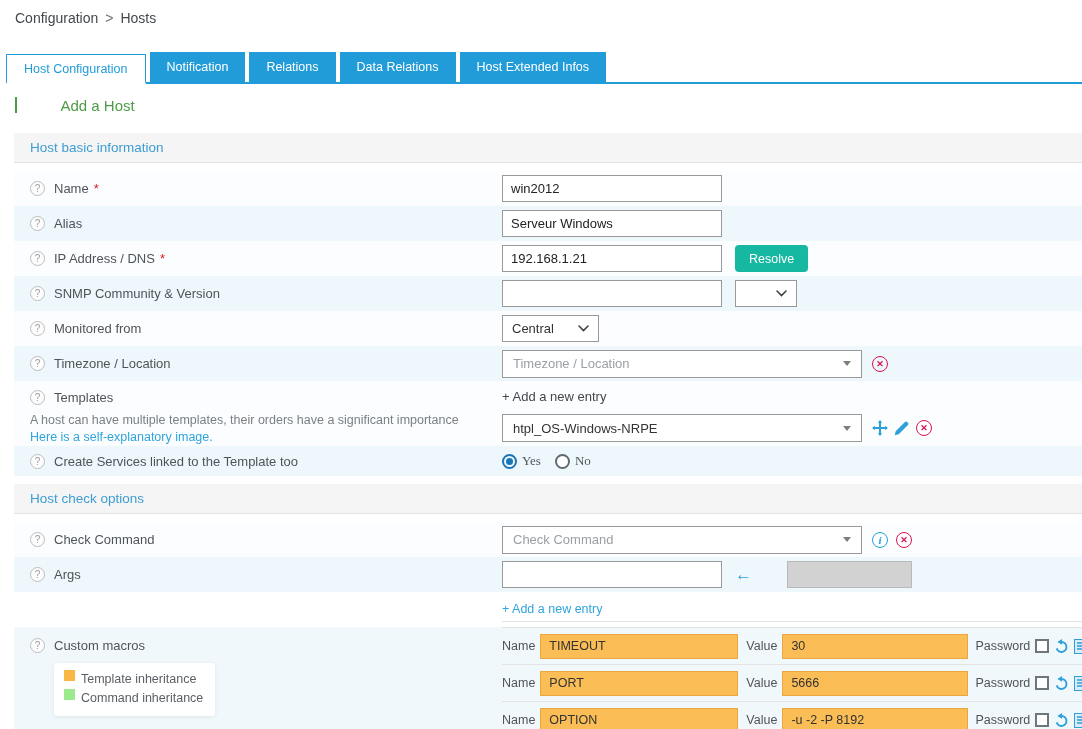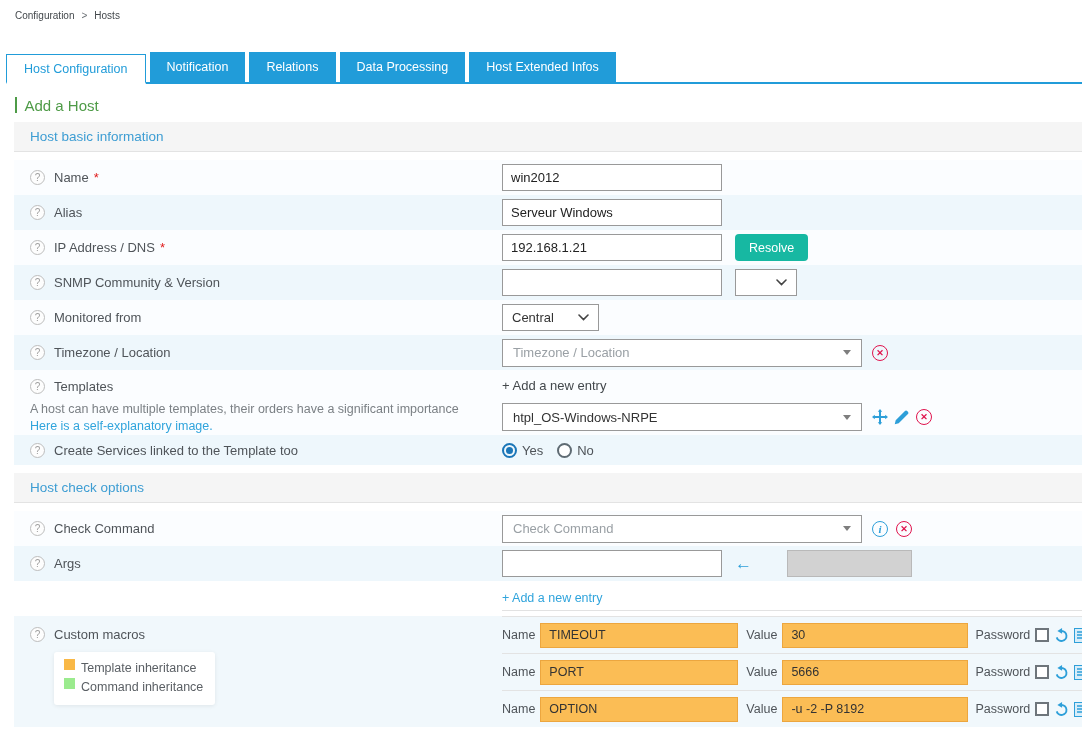--- a/index.html
+++ b/index.html
@@ -1,30 +1,30 @@
 <!DOCTYPE html>
 <html><head>
 <meta charset="utf-8">
 <style>
   * { box-sizing: border-box; margin: 0; padding: 0; }
   body { font-family: "Liberation Sans", sans-serif; background: #fff; }
   .page { position: relative; width: 1082px; height: 729px; background: #fff; overflow: hidden; }
 
   
-  .breadcrumb { padding: 10px 0 0 15px; font-size: 10px; color: #43484c; height: 26px; }
+  .breadcrumb { padding: 10px 0 0 15px; font-size: 14px; color: #43484c; height: 26px; }
   .breadcrumb .sep { margin: 0 7px; color: #6b7075; }
   .breadcrumb span { cursor: default; }
 
   
   .tabbar { display: flex; gap: 4px; margin: 26px 0 0 6px; border-bottom: 2px solid #219cd9; align-items: flex-end; }
   .tab { height: 30px; line-height: 30px; padding: 0 17px; background: #219cd9; color: #fff; font-size: 12.5px; cursor: pointer; white-space: nowrap; }
   .tab.active { background: #fff; color: #219cd9; border: 1px solid #219cd9; border-bottom: 2px solid #fff; margin-bottom: -2px; line-height: 28px; }
 
   
-  .page-title { margin: 12px 0 8px 15px; font-size: 15px; color: #4e9b47; display: flex; align-items: center; height: 18px; }
+  .page-title { margin: 12px 0 19px 15px; font-size: 15px; color: #4e9b47; display: flex; align-items: center; height: 18px; gap: 36px; }
   .page-title .pipe { display: inline-block; width: 1.5px; height: 16px; background: #4e9b47; margin-right: 8px; }
 
   .form { margin-left: 14px; }
   .section-header { background: #f5f5f5; border-bottom: 1px solid #e3e3e3; color: #3d9dd3; font-size: 13.5px; padding: 7px 16px; height: 30px; margin-bottom: 8px; }
   .section-header.second { margin-top: 8px; }
 
   
   .row { display: flex; min-height: 35px; font-size: 13px; color: #4f5459; align-items: center; }
   .row.light { background: #fbfdff; }
   .row.alt { background: #eef7fc; }
@@ -60,21 +60,21 @@
   .tpl-link { color: #30a4dc; cursor: pointer; }
   .tpl-field { flex-direction: column; align-items: flex-start; justify-content: flex-start; padding-top: 8px; }
   .add-entry-dark { font-size: 13px; color: #43484c; cursor: pointer; margin-bottom: 10px; }
   .tpl-line { display: flex; align-items: center; }
 
   
   .radio { width: 15px; height: 15px; border-radius: 50%; position: relative; display: inline-block; cursor: pointer; flex-shrink: 0; }
   .radio.sel { border: 2px solid #1b76b8; }
   .radio.sel::after { content: ""; position: absolute; left: 2px; top: 2px; width: 7px; height: 7px; border-radius: 50%; background: #1b76b8; }
   .radio.unsel { border: 2px solid #5f6b73; background: #fff; }
-  .radio-label { margin: 0 14px 0 5px; }
+  .radio-label { margin: 0 14px 0 5px; font-family: Liberation Serif, serif; }
 
   
   .arrow-left { color: #2d9fd9; font-size: 17px; margin: 0 0 0 13px; cursor: pointer; }
   .disabled-box { width: 125px; height: 27px; background: #d2d2d2; border: 1px solid #b9b9b9; margin-left: 35px; }
   .addentry-row { height: 24px; background: #fff; }
   .addentry-row .link { color: #30a4dc; font-size: 12.5px; cursor: pointer; }
   .addentry-row .row-field { border-bottom: 1px solid #e2e2e2; height: 24px; }
 
   
   .row.macros { align-items: stretch; background: #f1f8fc; }
@@ -100,21 +100,21 @@
 <div class="page">
 
   <div class="breadcrumb">
     <span>Configuration</span><span class="sep">&gt;</span><span>Hosts</span>
   </div>
 
   <div class="tabbar">
     <div class="tab active">Host Configuration</div>
     <div class="tab">Notification</div>
     <div class="tab">Relations</div>
-    <div class="tab">Data Processing</div>
+    <div class="tab">Data Relations</div>
     <div class="tab">Host Extended Infos</div>
   </div>
 
   <div class="page-title">
     <span class="pipe"></span>
     <span>Add a Host</span>
   </div>
 
   <div class="form">
 

